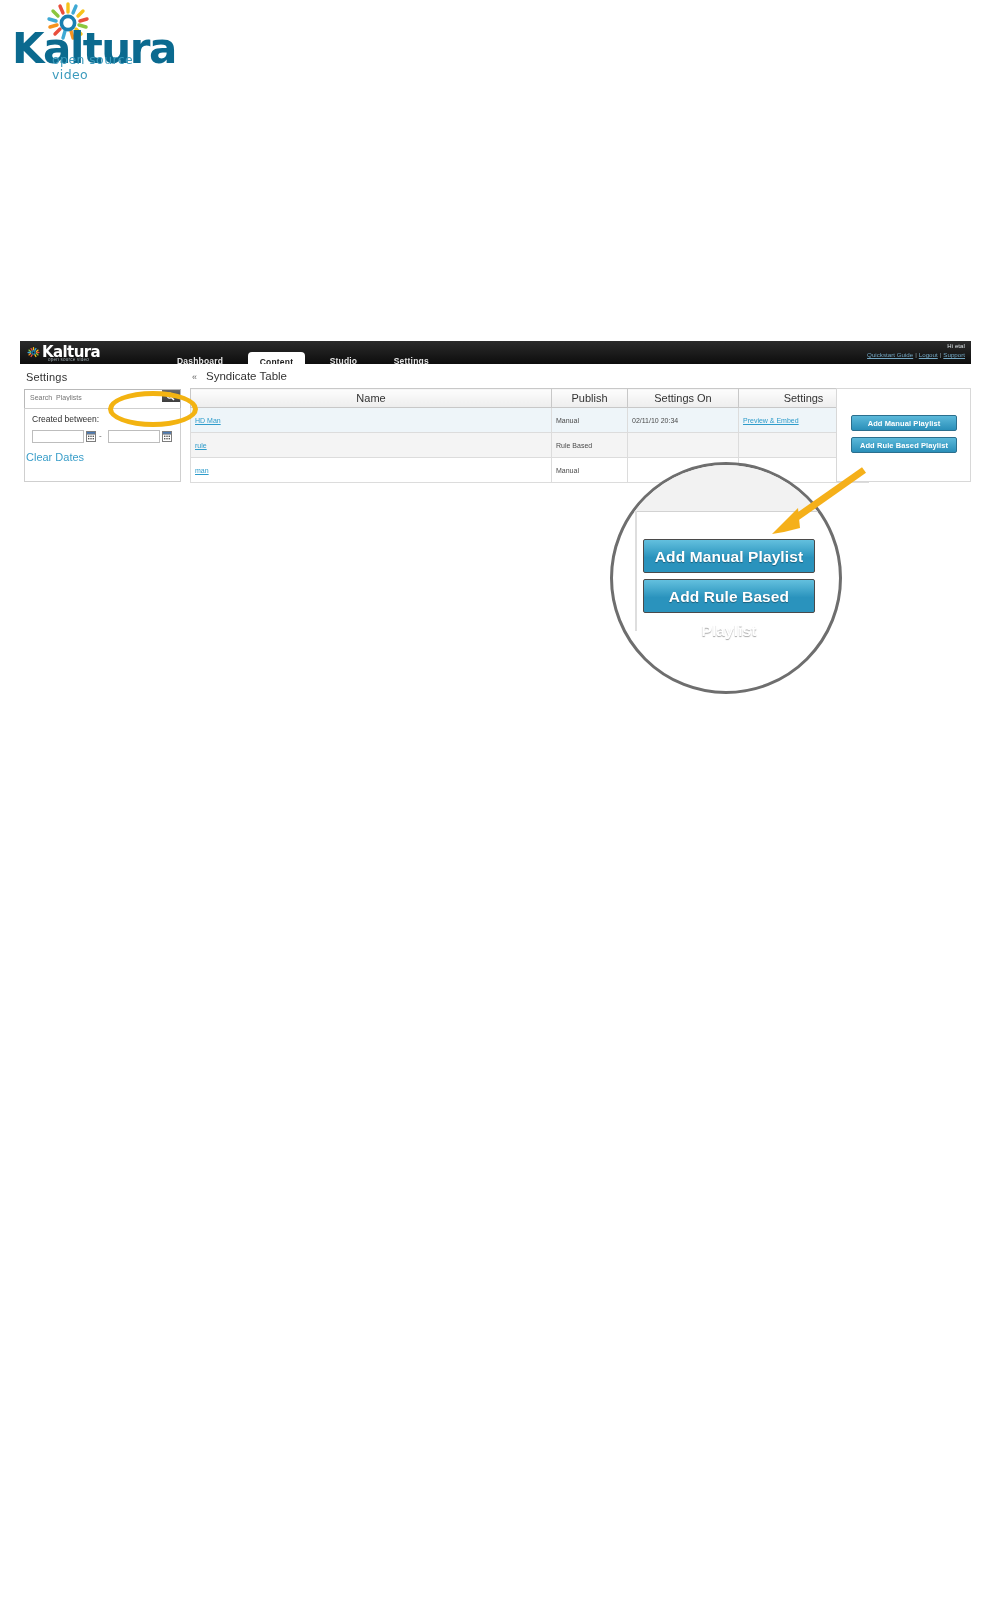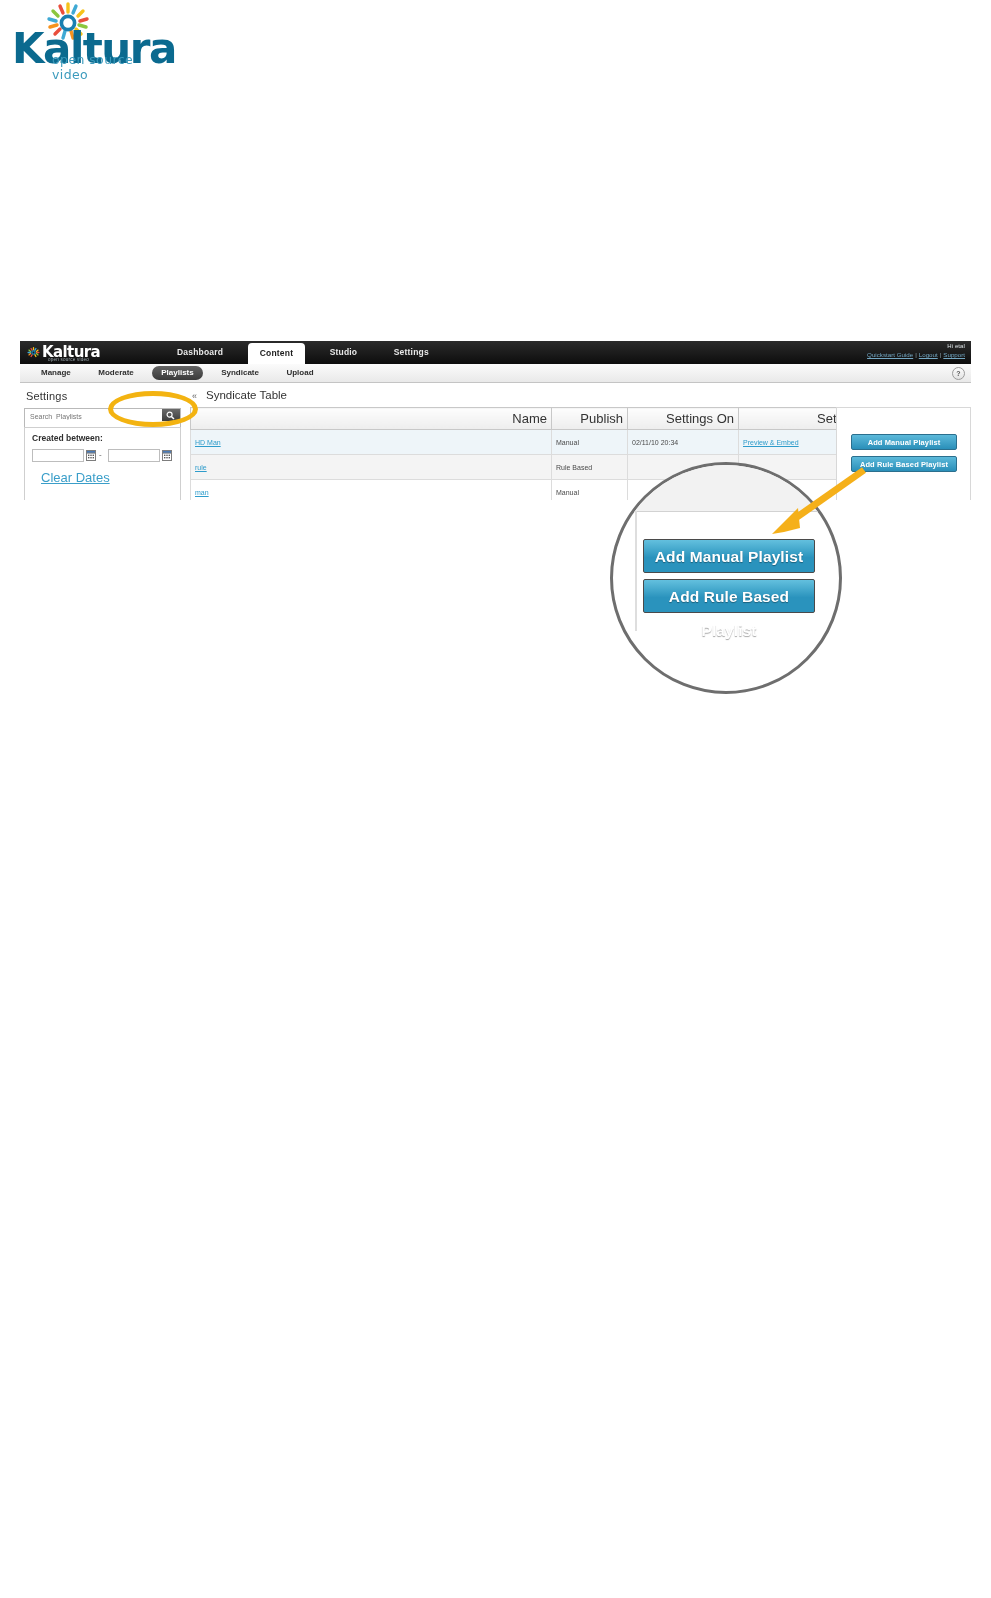--- a/index.html
+++ b/index.html
@@ -93,21 +93,21 @@
   .topnav .logo-mini .mini-tag {
     position: absolute;
     left: 22px; top: 14px;
     font-size: 4.6px;
     color: #9aa6ab;
     letter-spacing: 0.2px;
   }
   .topnav-tabs {
     position: absolute;
     left: 145px;
-    top: 0;
+    top: 9px;
     height: 23px;
   }
   .topnav-tab {
     display: inline-block;
     height: 23px;
     line-height: 23px;
     padding: 0 12px;
     margin-right: 8px;
     font-size: 8.5px;
     font-weight: bold;
@@ -270,21 +270,21 @@
     height: 74px;
     border: 1px solid #cfcfcf;
     background: #ffffff;
     box-sizing: border-box;
   }
   .created-label {
     position: absolute;
     left: 7px;
     top: 5px;
     font-size: 8.5px;
-    font-weight: bold;
+    font-weight: normal;
     color: #2e2e2e;
   }
   .date-field {
     position: absolute;
     top: 21px;
     height: 13px;
     border: 1px solid #bdbdbd;
     background: #ffffff;
     box-sizing: border-box;
   }
@@ -301,25 +301,24 @@
   .cal-icon.b { left: 137px; }
   .date-dash {
     position: absolute;
     left: 74px;
     top: 22px;
     font-size: 8px;
     color: #555;
   }
   .clear-dates {
     position: absolute;
-    left: 16px;
+    left: 1px;
     top: 42px;
-    font-size: 13px;
+    font-size: 11px;
     color: #3a9ec9;
-    text-decoration: underline;
     cursor: pointer;
   }
 
   
   .table-col {
     position: absolute;
     left: 166px;
     top: 0;
     right: 139px;
     height: 118px;
@@ -345,24 +344,24 @@
     top: 24px;
     right: 6px;
     border-collapse: collapse;
     width: 642px;
     table-layout: fixed;
   }
   .ptable th {
     background: linear-gradient(#fdfdfd, #ededed);
     border: 1px solid #c8c8c8;
     border-left: none;
-    font-size: 13px;
+    font-size: 11px;
     font-weight: normal;
     color: #333333;
-    text-align: right;
+    text-align: center;
     padding: 3px 4px;
     height: 9px;
   }
   .ptable th:first-child { border-left: 1px solid #c8c8c8; }
   .ptable td {
     border: 1px solid #dcdcdc;
     border-top: none;
     font-size: 7px;
     color: #4a4a4a;
     padding: 6px 4px;
@@ -542,30 +541,20 @@
       <div class="topnav-tab">Studio</div>
       <div class="topnav-tab">Settings</div>
     </div>
 
     <div class="topnav-right">
       <div class="greeting">Hi etal</div>
       <div class="links"><a>Quickstart Guide</a><span class="sep">|</span><a>Logout</a><span class="sep">|</span><a>Support</a></div>
     </div>
   </div>
 
-  <div class="subnav">
-    <div class="subnav-items">
-      <div class="subnav-item">Manage</div>
-      <div class="subnav-item">Moderate</div>
-      <div class="subnav-item active">Playlists</div>
-      <div class="subnav-item">Syndicate</div>
-      <div class="subnav-item">Upload</div>
-    </div>
-    <div class="help-btn">?</div>
-  </div>
 
   <div class="app-body">
 
     <div class="filters-col">
       <div class="filters-title">Settings</div>
 
       <div class="search-row">
         <input type="text" placeholder="Search  Playlists" style="">
         <div class="search-btn">
           <svg width="9" height="9" viewBox="0 0 9 9">

